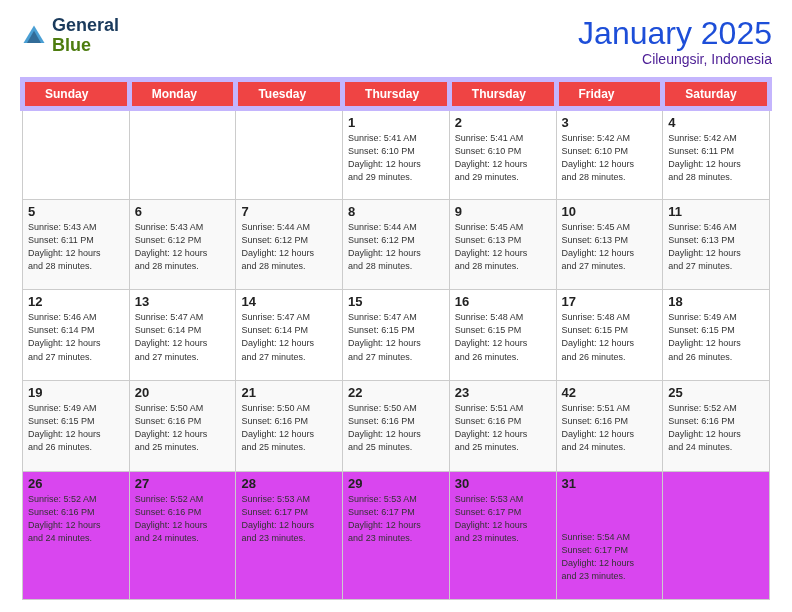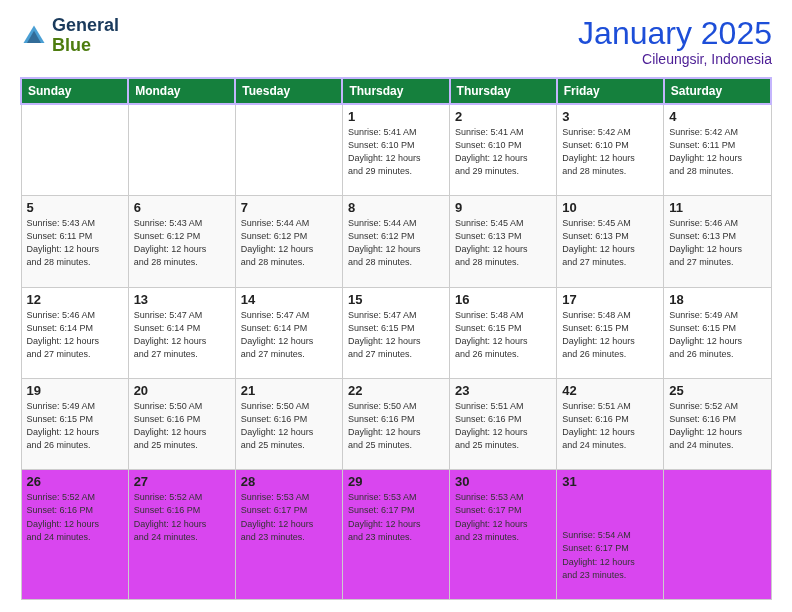--- a/index.html
+++ b/index.html
@@ -55,27 +55,27 @@
       color: #4c1d95;
     }
     .calendar {
       flex: 1;
       border: 1px solid #ccc;
       border-collapse: collapse;
       width: 100%;
       table-layout: fixed;
     }
     .calendar thead tr th {
-      background: #15803d;
+      background: #ef4444;
       color: #fff;
       font-size: 12px;
       font-weight: bold;
-      padding: 5px 6px;
+      padding: 5px 20px;
       text-align: left;
-      border: 2px solid #c4b5fd;
+      border: 5px solid #c4b5fd;
     }
     .calendar tbody tr td {
       border: 1px solid #ccc;
       vertical-align: top;
       padding: 4px 5px;
       font-size: 9.5px;
       color: #333;
       height: 82px;
       background: #fff;
     }

